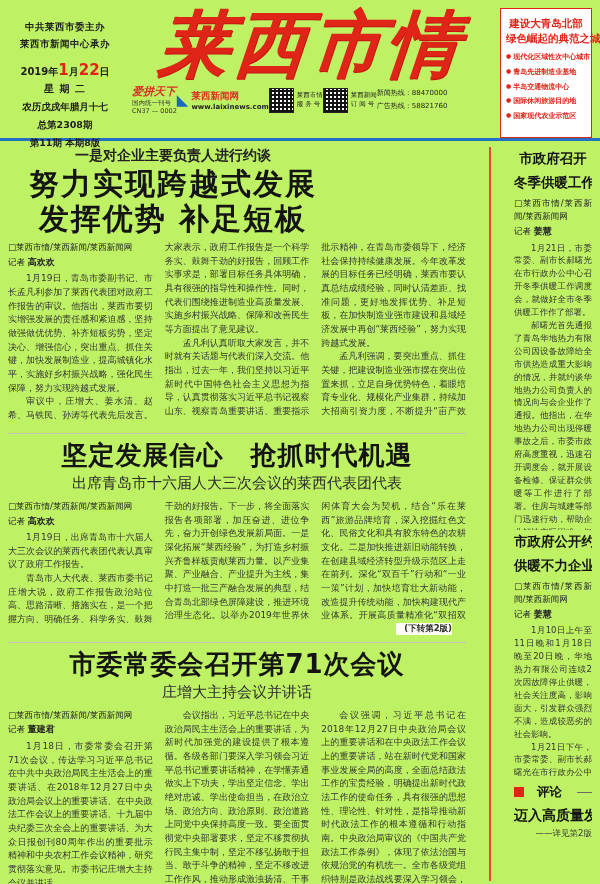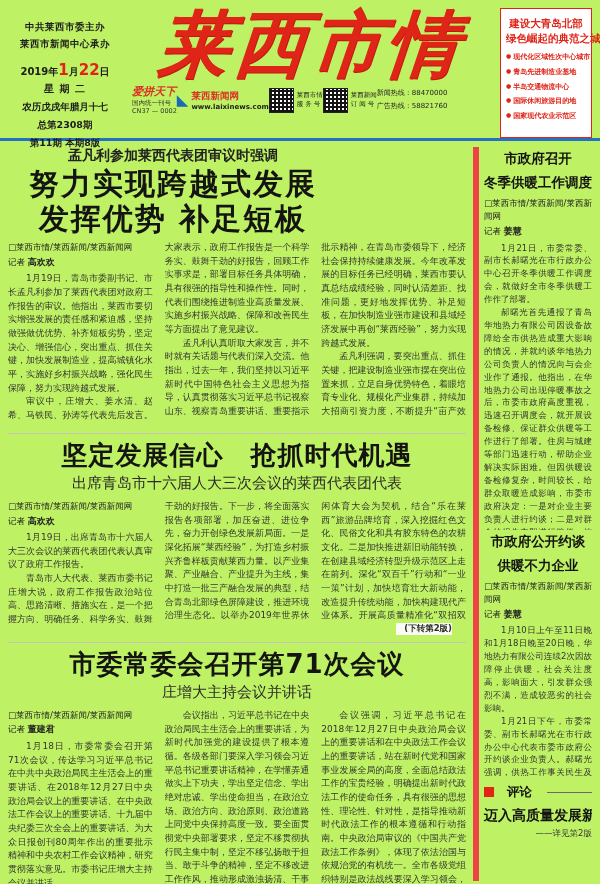--- a/index.html
+++ b/index.html
@@ -42,21 +42,21 @@
   .hotlines { font-size:7px; line-height:1.9; color:#222; white-space:nowrap;}
   .promo { width:92px; border:1px solid #e02418; padding:7px 5px 4px; color:#e02418; background:#fff;}
   .promo-title { font-weight:900; font-size:10.5px; text-align:center; line-height:1.4; white-space:nowrap;}
   .promo-list { list-style:none; margin-top:5px;}
   .promo-list li { font-size:7px; font-weight:bold; line-height:2.1; white-space:nowrap;}
   .promo-list li::before { content:"●"; font-size:6px; margin-right:2px; vertical-align:1px;}
   .blue-rule { height:3px; background:#2470c2; }
   
   .content { display:flex; padding:6px 8px 0; gap:7px; height:740px;}
   .main-col { width:458px; flex:none;}
-  .right-col { flex:1; border-left:6px solid #ef4444; padding-left:5px; overflow:hidden;}
+  .right-col { flex:1; border-left:2px solid #ef4444; padding-left:23px; overflow:hidden;margin-left:16px;}
   .divider { border:none; border-top:1px solid #c8c3b8; margin:6px 0;}
   article { position:relative; }
   .kicker { width:72%; text-align:center; font-size:14px; font-weight:bold; color:#222; margin-bottom:2px;}
   .hl-main { width:72%; text-align:center; font-size:30px; font-weight:900; color:#141412; line-height:1.15; letter-spacing:2px; white-space:nowrap;}
   .hl-center { text-align:center; font-size:26px; font-weight:900; color:#141412; line-height:1.2; letter-spacing:1px; white-space:nowrap;}
   .sub-center { text-align:center; font-size:15px; color:#2b2b29; line-height:1.45; margin-top:2px;}
   .cols { column-count:3; column-gap:12px; column-fill:auto; font-size:9px; line-height:1.52; text-align:justify; overflow:hidden; margin-top:5px; color:#343430;}
   .cols p, .r-body p { margin:0; text-indent:2em; }
   .byline { font-size:8.5px; line-height:1.6; margin-bottom:3px; color:#222;}
   .byline .rep b { font-size:9px; }
@@ -144,21 +144,21 @@
     </div>
   </header>
 
   <div class="blue-rule"></div>
 
   <main class="content">
 
     <section class="main-col">
 
       <article>
-        <div class="kicker">孟凡利参加莱西代表团审议时强调</div>
+        <div class="kicker">一是对企业主要负责人进行约谈</div>
         <div class="hl-main">努力实现跨越式发展</div>
         <div class="hl-main">发挥优势 补足短板</div>
         <div class="cols h-a1">
           <div class="byline">
             <span>□莱西市情/莱西新闻/莱西新闻网</span><br>
             <span class="rep"><span>记者</span> <b>高欢欢</b></span>
           </div>
           <p>1月19日，青岛市委副书记、市长孟凡利参加了莱西代表团对政府工作报告的审议。他指出，莱西市要切实增强发展的责任感和紧迫感，坚持做强做优优势、补齐短板劣势，坚定决心、增强信心，突出重点、抓住关键，加快发展制造业，提高城镇化水平，实施好乡村振兴战略，强化民生保障，努力实现跨越式发展。</p>
           <p>审议中，庄增大、姜水清、赵希、马铁民、孙涛等代表先后发言。大家表示，政府工作报告是一个科学务实、鼓舞干劲的好报告，回顾工作实事求是，部署目标任务具体明确，具有很强的指导性和操作性。同时，代表们围绕推进制造业高质量发展、实施乡村振兴战略、保障和改善民生等方面提出了意见建议。</p>
           <p>孟凡利认真听取大家发言，并不时就有关话题与代表们深入交流。他指出，过去一年，我们坚持以习近平新时代中国特色社会主义思想为指导，认真贯彻落实习近平总书记视察山东、视察青岛重要讲话、重要指示批示精神，在青岛市委领导下，经济社会保持持续健康发展。今年改革发展的目标任务已经明确，莱西市要认真总结成绩经验，同时认清差距、找准问题，更好地发挥优势、补足短板，在加快制造业强市建设和县域经济发展中再创“莱西经验”，努力实现跨越式发展。</p>

